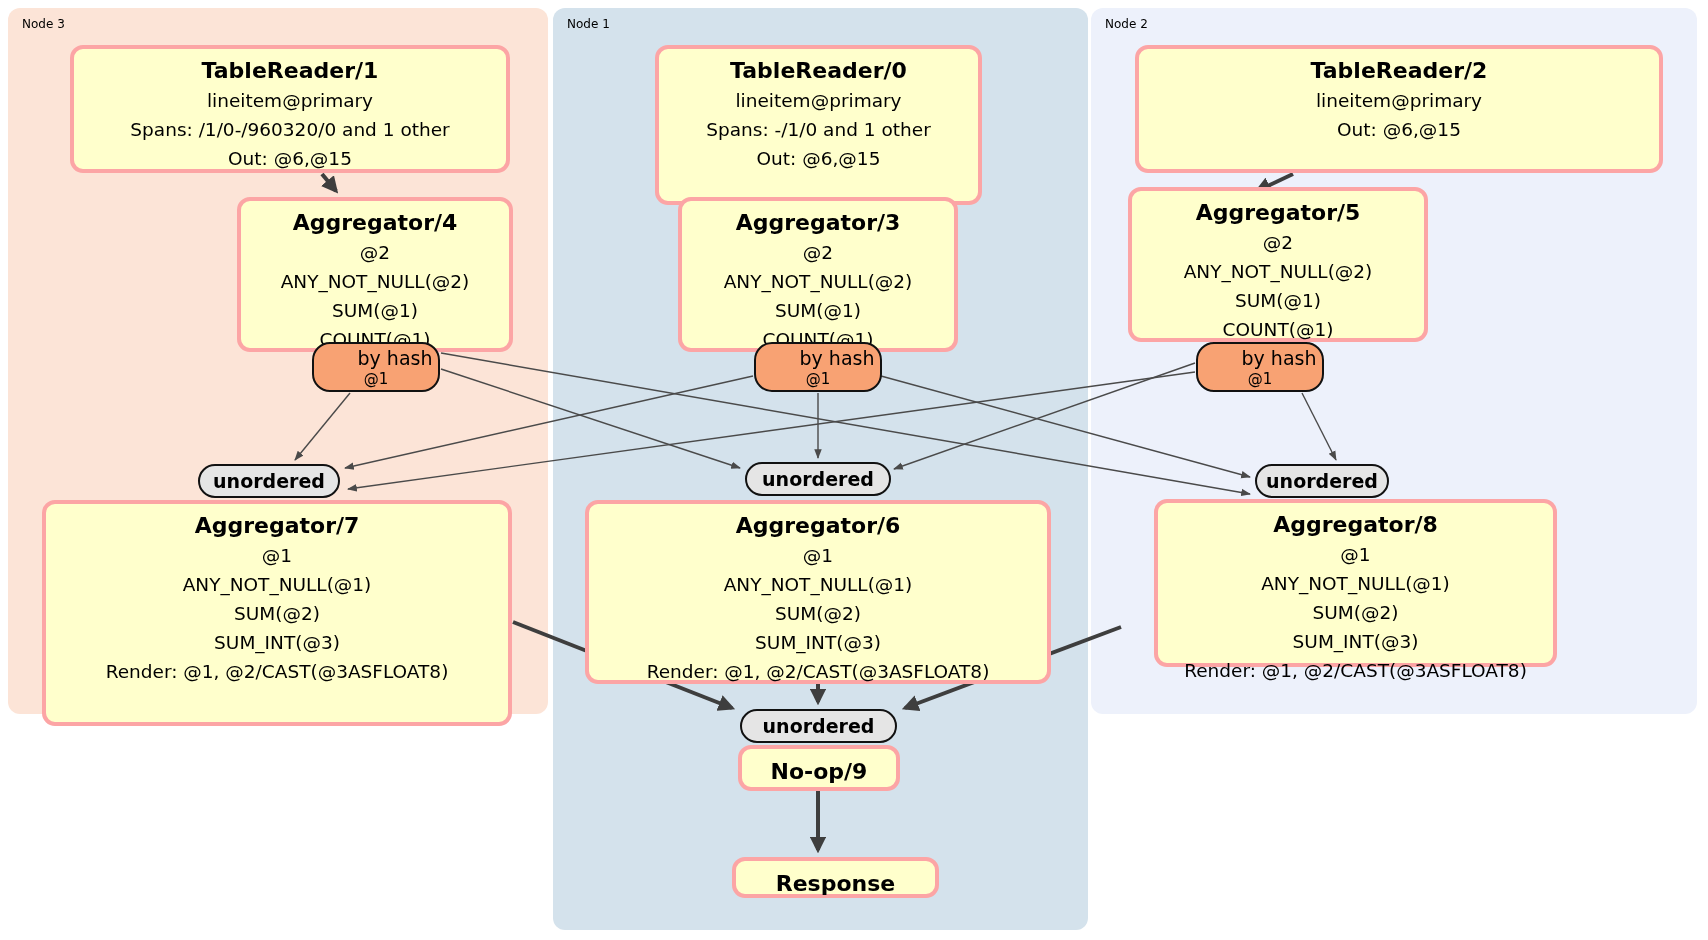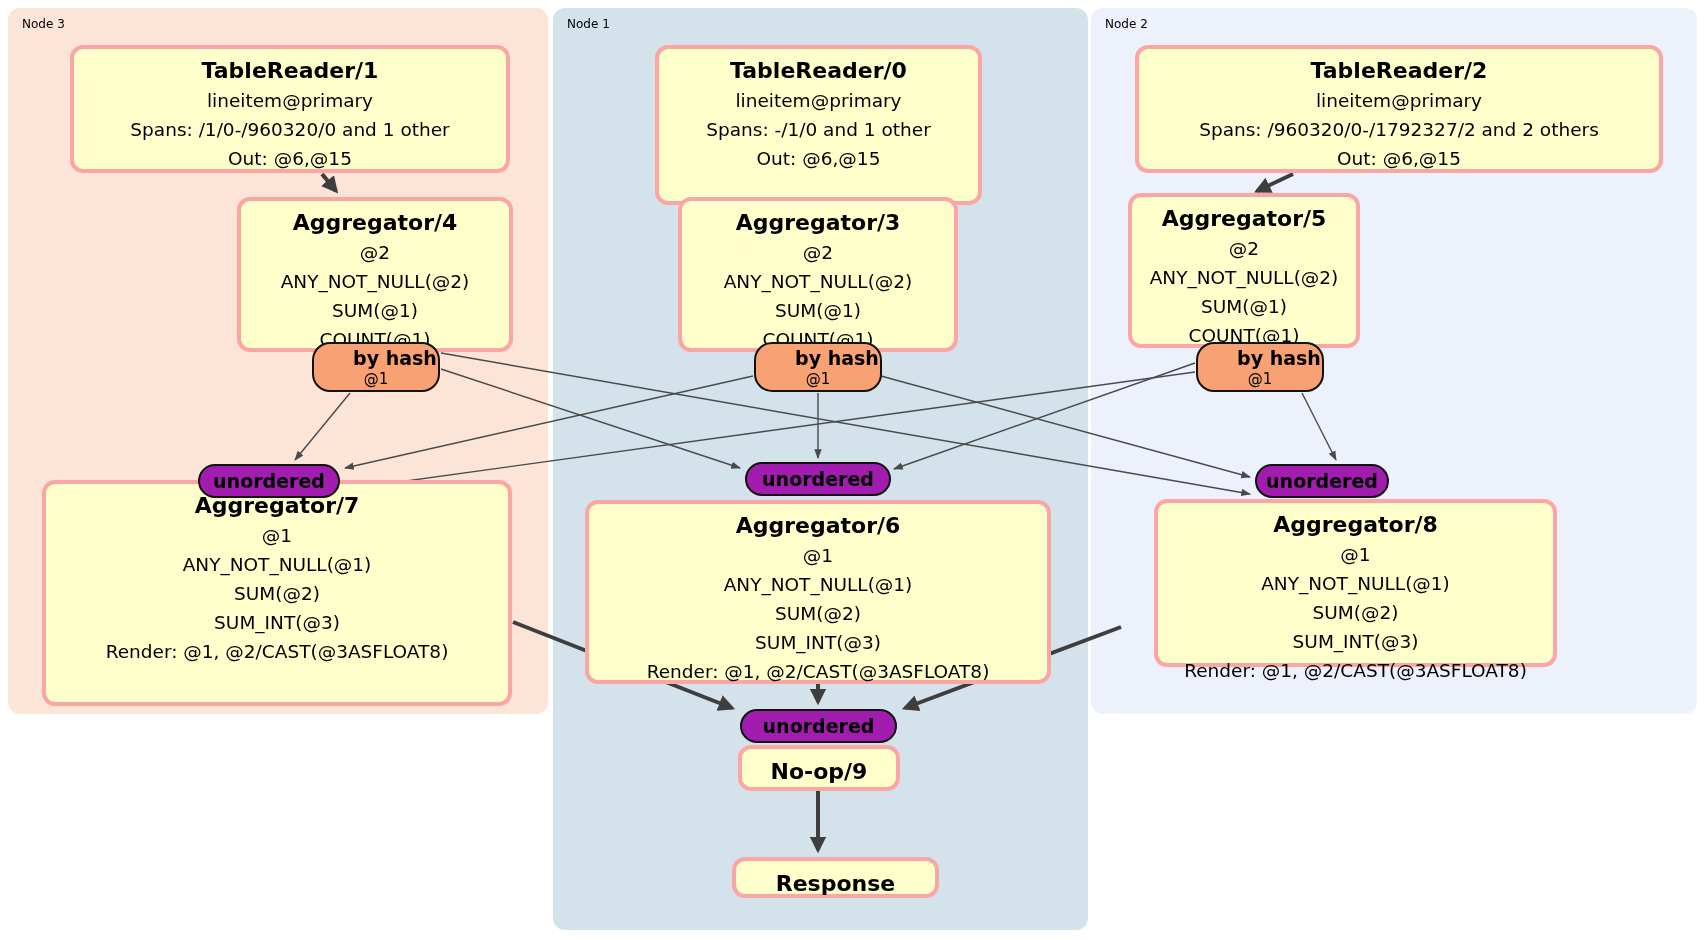--- a/index.html
+++ b/index.html
@@ -19,24 +19,24 @@
   }
   .ptitle{font-weight:bold;font-size:22px;line-height:31px;}
   .pline{font-size:18.5px;line-height:29px;white-space:nowrap;}
   .pill{
     position:absolute;z-index:3;text-align:center;box-sizing:border-box;
     border:2px solid #111;
   }
   .byhash{
     background:#f8a273;border-radius:18px;padding-top:3px;
   }
-  .byhash .main{font-weight:bold;font-size:19px;line-height:23px;padding-left:38px;}
+  .byhash .main{font-weight:normal;font-size:19px;line-height:23px;padding-left:38px;}
   .byhash .sub{font-size:15px;line-height:18px;}
   .uno{
-    background:#a21caf;border-radius:17px;
+    background:#e5e5e5;border-radius:17px;
     font-weight:bold;font-size:19px;line-height:30px;
   }
   .single .ptitle{line-height:34px;}
 </style>
 </head>
 <body>
 
 <div class="canvas">
 
   <div class="region r3" style="left:8px;top:8px;width:540px;height:706px">
@@ -91,21 +91,21 @@
     <div class="pline">SUM(@1)</div>
     <div class="pline">COUNT(@1)</div>
   </div>
   <div class="pill byhash" style="left:312px;top:342px;width:128px;height:50px">
     <div class="main">by hash</div>
     <div class="sub">@1</div>
   </div>
   <div class="pill uno" style="left:198px;top:464px;width:142px;height:34px">
     <span>unordered</span>
   </div>
-  <div class="pbox" style="left:42px;top:480px;width:470px;height:226px">
+  <div class="pbox" style="left:42px;top:500px;width:470px;height:226px">
     <div class="ptitle">Aggregator/7</div>
     <div class="pline">@1</div>
     <div class="pline">ANY_NOT_NULL(@1)</div>
     <div class="pline">SUM(@2)</div>
     <div class="pline">SUM_INT(@3)</div>
     <div class="pline">Render: @1, @2/CAST(@3ASFLOAT8)</div>
   </div>
 
   <div class="pbox" style="left:655px;top:45px;width:327px;height:160px">
     <div class="ptitle">TableReader/0</div>
@@ -132,24 +132,23 @@
     <div class="pline">@1</div>
     <div class="pline">ANY_NOT_NULL(@1)</div>
     <div class="pline">SUM(@2)</div>
     <div class="pline">SUM_INT(@3)</div>
     <div class="pline">Render: @1, @2/CAST(@3ASFLOAT8)</div>
   </div>
 
   <div class="pbox" style="left:1135px;top:45px;width:528px;height:128px">
     <div class="ptitle">TableReader/2</div>
     <div class="pline">lineitem@primary</div>
-    <div class="pline">Spans: /960320/0-/1792327/2 and 2 others</div>
     <div class="pline">Out: @6,@15</div>
   </div>
-  <div class="pbox" style="left:1128px;top:193px;width:232px;height:155px">
+  <div class="pbox" style="left:1128px;top:187px;width:300px;height:155px">
     <div class="ptitle">Aggregator/5</div>
     <div class="pline">@2</div>
     <div class="pline">ANY_NOT_NULL(@2)</div>
     <div class="pline">SUM(@1)</div>
     <div class="pline">COUNT(@1)</div>
   </div>
   <div class="pill byhash" style="left:1196px;top:342px;width:128px;height:50px">
     <div class="main">by hash</div>
     <div class="sub">@1</div>
   </div>

